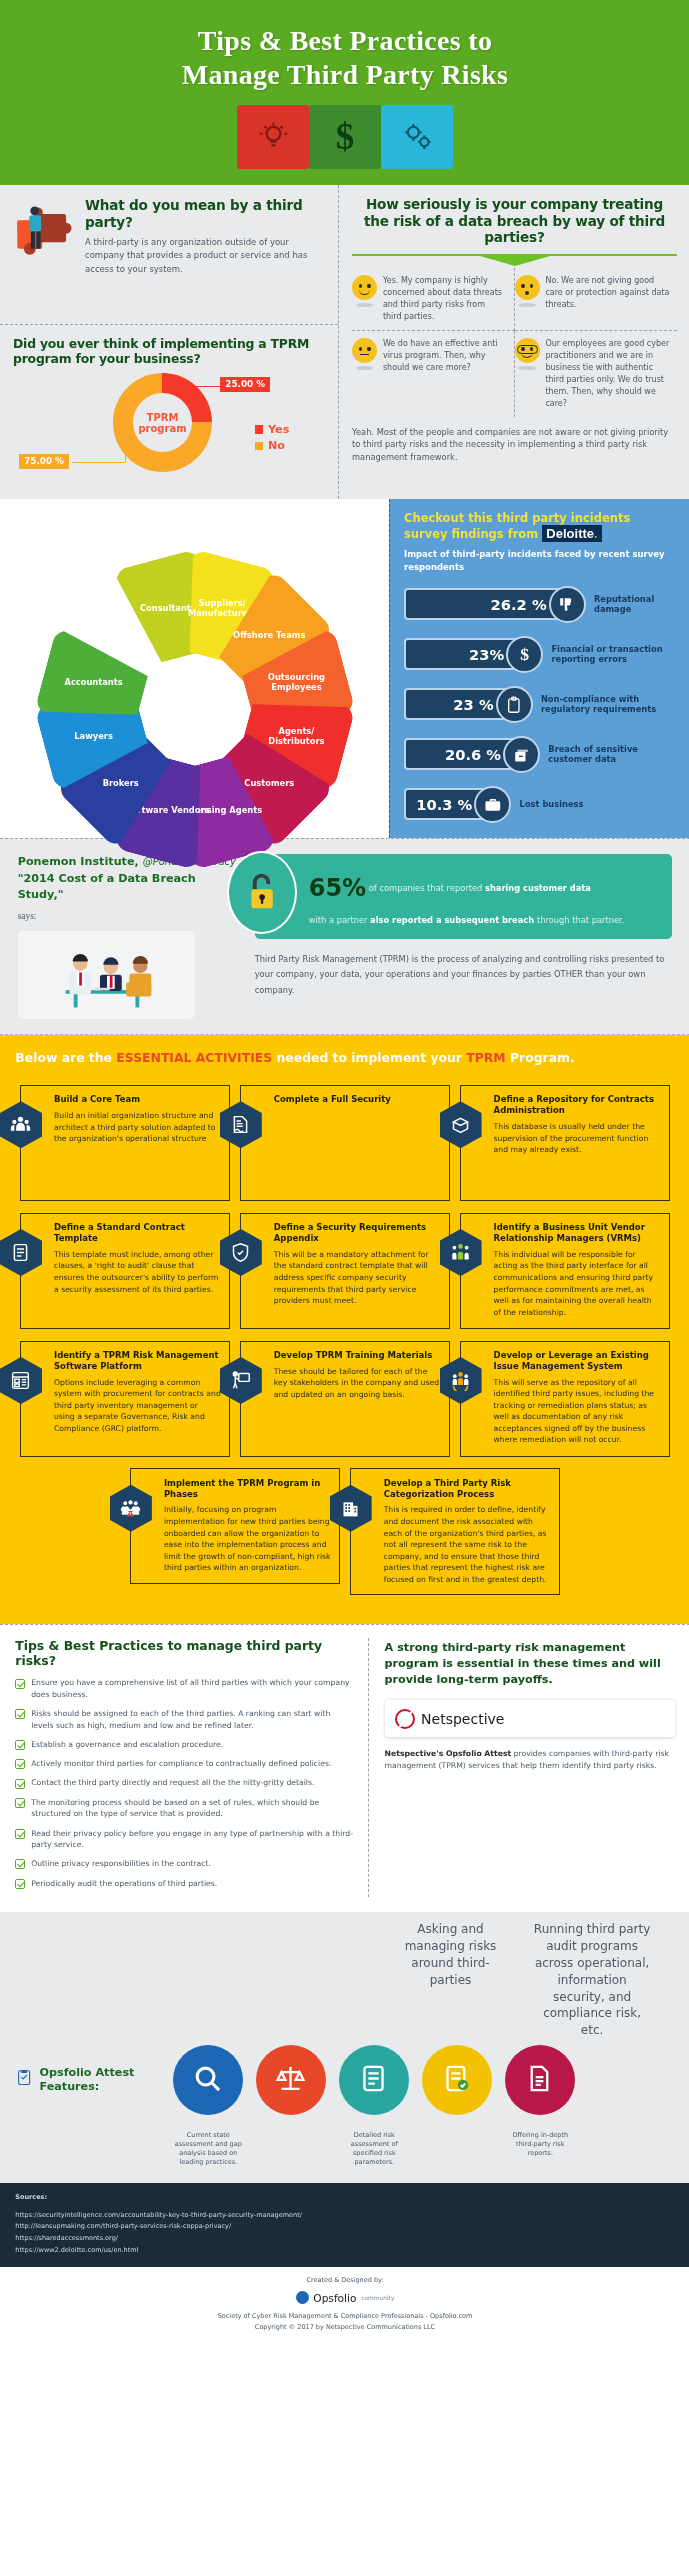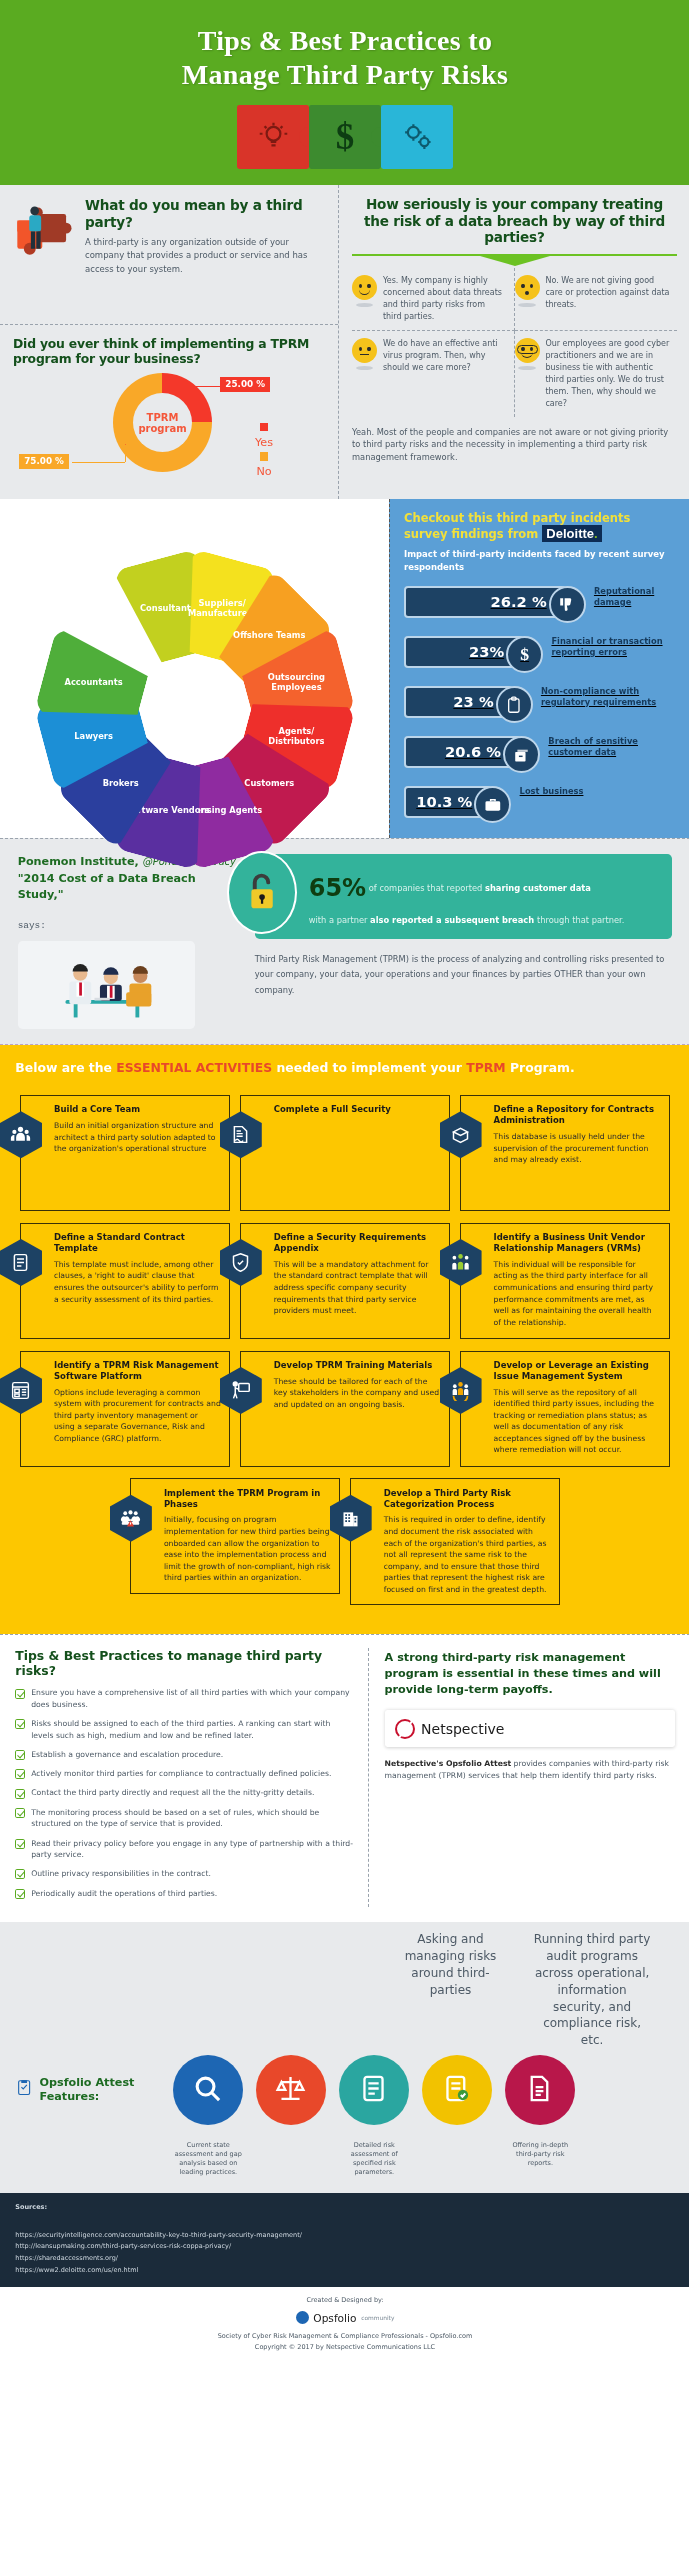--- a/index.html
+++ b/index.html
@@ -80,21 +80,21 @@
          font-family:"DejaVu Sans", sans-serif; }
   .tag.t25 { background:#f4382a; left:207px; top:5.9px; }
   .tag.t75 { background:#f9a828; left:5.9px; top:83px; }
   .lead { position:absolute; border-top:1.2px solid #f4382a; }
   .lead.l25 { left:177px; top:15.3px; width:31px; }
   .lead.l25v { position:absolute; border-left:1.2px solid #f4382a; left:177px; top:15.3px; height:20px; }
   .lead.l75 { border-top-color:#f9a828; left:59px; top:91px; width:53px; }
   .lead.l75v { position:absolute; border-left:1.2px solid #f9a828; left:112px; top:73px; height:17.7px; }
   .legend { position:absolute; left:242px; top:52px; font-family:"DejaVu Sans", sans-serif; }
   .legend div { display:flex; align-items:center; gap:4.7px; margin-bottom:3.5px;
-                color:#f4573a; font-size:11.2px; font-weight:normal;flex-direction:column; }
+                color:#f4573a; font-size:11.2px; font-weight:bold; }
   .legend i { width:8.3px; height:8.3px; display:inline-block; }
   .legend i.yes { background:#f4382a; } .legend i.no { background:#f9a828; }
 
   
   .band-wheel { display:flex; background:#fff; }
   .wheel-col { width:389px; padding:2.4px 0 5.9px; position:relative; }
   .deloitte-col { width:301px; background:#5b9fd6; border-left:1.2px dashed #555; padding:11.8px 14px 15.3px; }
 
   .wheel { position:relative; width:354px; height:330px; margin:0 auto; }
   .seg { position:absolute; left:50%; top:50%; width:156px; height:87px;
@@ -113,39 +113,39 @@
   .hub span { font-family:"DejaVu Sans", sans-serif; font-weight:bold; font-size:14.7px;
               color:#20262c; text-align:center; line-height:1.18; letter-spacing:-0.3px; }
 
   .dl-title { color:#f2e03a; font-size:11.5px; font-weight:bold; line-height:1.25;
               font-family:"DejaVu Sans", sans-serif; }
   .dl-badge { background:#0d2c54; color:#fff; font-size:13px; font-weight:bold; padding:0.6px 4.1px;
               display:inline-block; font-family:"Liberation Sans", sans-serif; }
   .dl-badge em { color:#86bc25; font-style:normal; }
   .dl-sub { color:#ffffff; font-size:8.5px; line-height:1.45; margin-top:5.9px;
             font-family:"DejaVu Sans", sans-serif;font-weight:bold; }
-  .dbar-row { display:flex; align-items:flex-start; margin-top:13px;text-decoration:underline; }
+  .dbar-row { display:flex; align-items:center; margin-top:13px; }
   .dbar { height:32px; background:#1d4264; border:2.4px solid #bcd5ea; border-radius:4.1px;
           display:flex; align-items:center; justify-content:flex-end; padding-right:17.7px;
           color:#fff; font-size:14.7px; font-weight:bold; font-family:"DejaVu Sans", sans-serif; }
   .dcirc { width:37px; height:37px; border-radius:50%; background:#1d4264; border:2.9px solid #bcd5ea;
            margin-left:-17.7px; display:flex; align-items:center; justify-content:center; flex:0 0 37px; z-index:2; }
   .dcirc svg { width:17.7px; height:17.7px; }
   .dcirc .dol { color:#fff; font-size:17.7px; font-weight:bold; font-family:"Liberation Serif", serif; }
   .dlbl { margin-left:8.3px; color:#153a5c; font-size:8.3px; font-weight:bold; line-height:1.3;
           font-family:"DejaVu Sans", sans-serif; }
 
   
   .band-pone { background:#e8eaec; padding:15.3px 17.7px 15.3px; display:flex; gap:13px;
                border-top:1.2px dashed #9aa3ad; border-bottom:1.2px dashed #b9a4c6; }
   .pone-left { width:224px; }
   .pone-left h3 { color:#1d6b22; font-size:11.2px; line-height:1.45; font-weight:bold;
                   font-family:"DejaVu Sans", sans-serif; }
   .pone-left h3 em { font-style:italic; font-weight:normal; font-size:10px; }
-  .pone-left .says { color:#4d5a66; font-size:9.4px; margin-top:17px; font-family:Liberation Mono, monospace; }
+  .pone-left .says { color:#4d5a66; font-size:9.4px; margin-top:8px; font-family:Liberation Serif, serif; }
   .meeting { margin-top:9.4px; width:177px; height:88px; background:#f2f4f6; border-radius:4.7px;
              display:flex; align-items:flex-end; justify-content:center; padding-bottom:4.7px; }
   .pone-right { flex:1; }
   .teal { background:#33b39b; border-radius:4.7px; padding:10.6px 13px 10.6px 54px; position:relative;
           color:#fff; min-height:75px; }
   .lockcirc { position:absolute; left:-28px; top:-3.5px; width:70px; height:83px; border-radius:50%;
               background:#33b39b; border:2.4px solid #fff; display:flex; align-items:center; justify-content:center; }
   .pct65 { color:#0f3d10; font-size:24px; font-weight:bold; font-family:"DejaVu Sans", sans-serif;
            vertical-align:middle; }
   .teal p { font-size:8.3px; line-height:1.95; font-family:"DejaVu Sans", sans-serif; }
@@ -206,21 +206,21 @@
                      font-family:"DejaVu Sans", sans-serif; }
   .fbub { width:70px; height:70px; border-radius:50%; display:flex; align-items:center; justify-content:center;
           position:relative; }
   .fbub:after { content:""; position:absolute; bottom:-5.3px; left:50%; transform:translateX(-50%) rotate(45deg);
     width:11.8px; height:11.8px; }
   .fbub svg { width:31px; height:31px; }
 
   
   .band-src { background:#1b2b3a; color:#cfd8e0; padding:9.4px 15.3px 10.6px;
               font-size:6.5px; line-height:1.8; font-family:"DejaVu Sans", sans-serif; }
-  .band-src .lbl { font-weight:bold; margin-bottom:16px; }
+  .band-src .lbl { font-weight:bold; margin-bottom:6px; }
   .band-foot { background:#ffffff; text-align:center; padding:8.3px 0 10.6px;
                font-size:6.5px; color:#4d5a66; line-height:1.7; font-family:"DejaVu Sans", sans-serif; }
   .foot-brand { display:flex; align-items:center; justify-content:center; gap:4.7px; margin:2.4px 0 4.7px;
                 font-size:10.6px; color:#1b1b1b; font-family:"DejaVu Sans", sans-serif; }
   .foot-brand .dot { width:13px; height:13px; border-radius:50%; background:#1d66b3; }
   .foot-brand small { font-size:5.9px; color:#7a8894; }
 </style>
 </head>
 <body>
 

